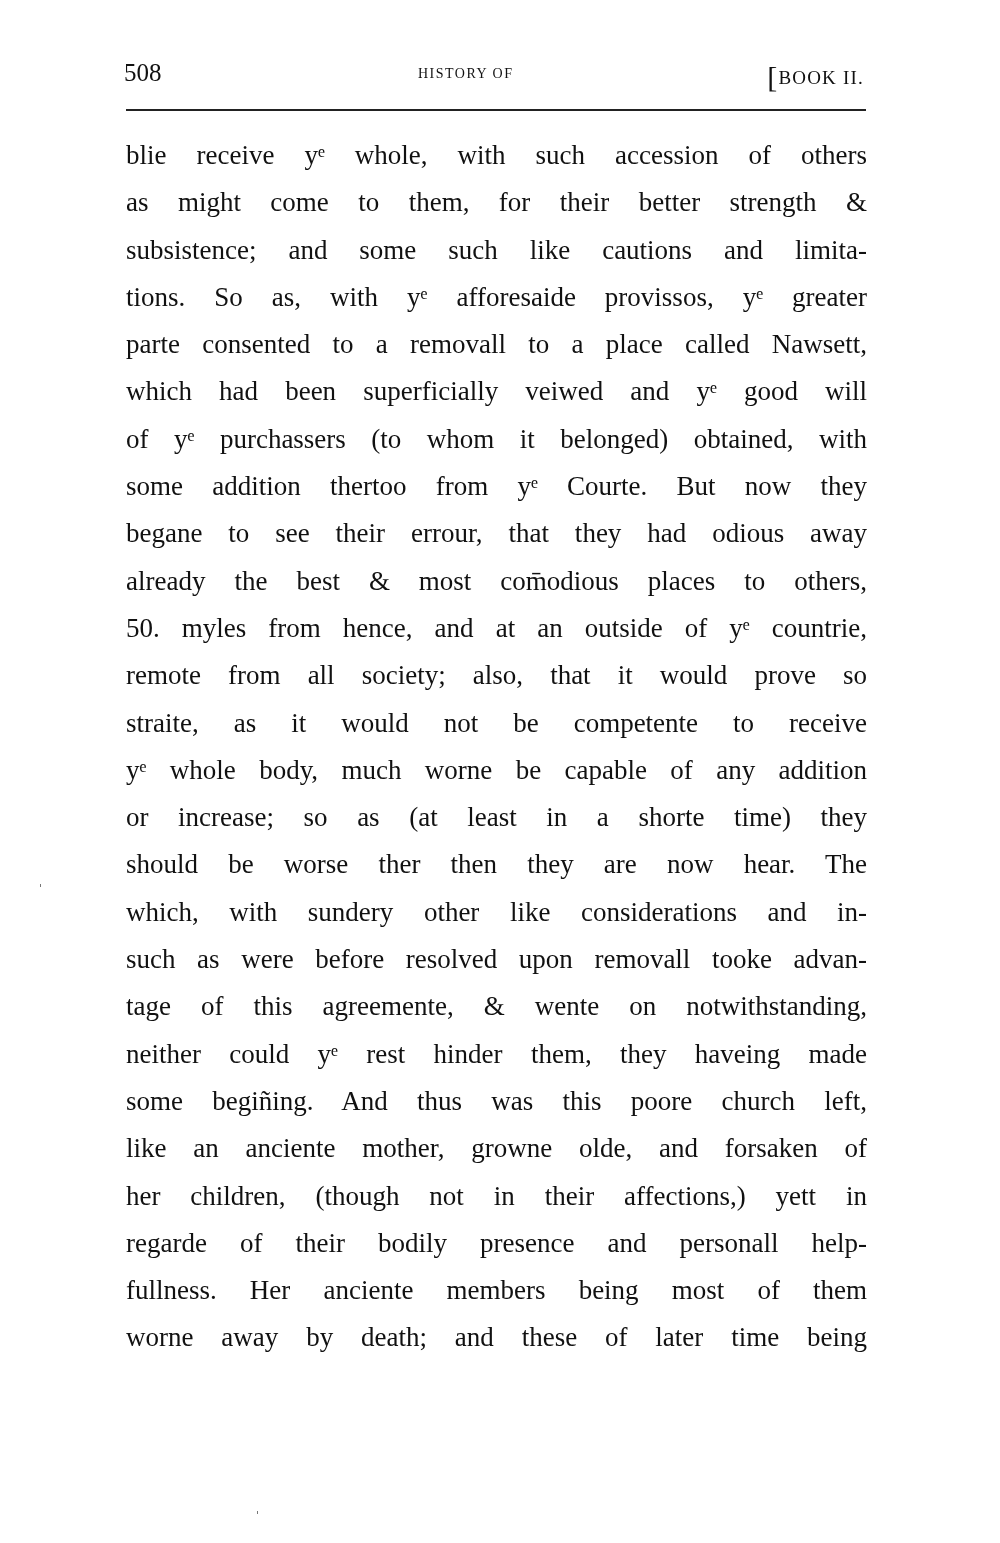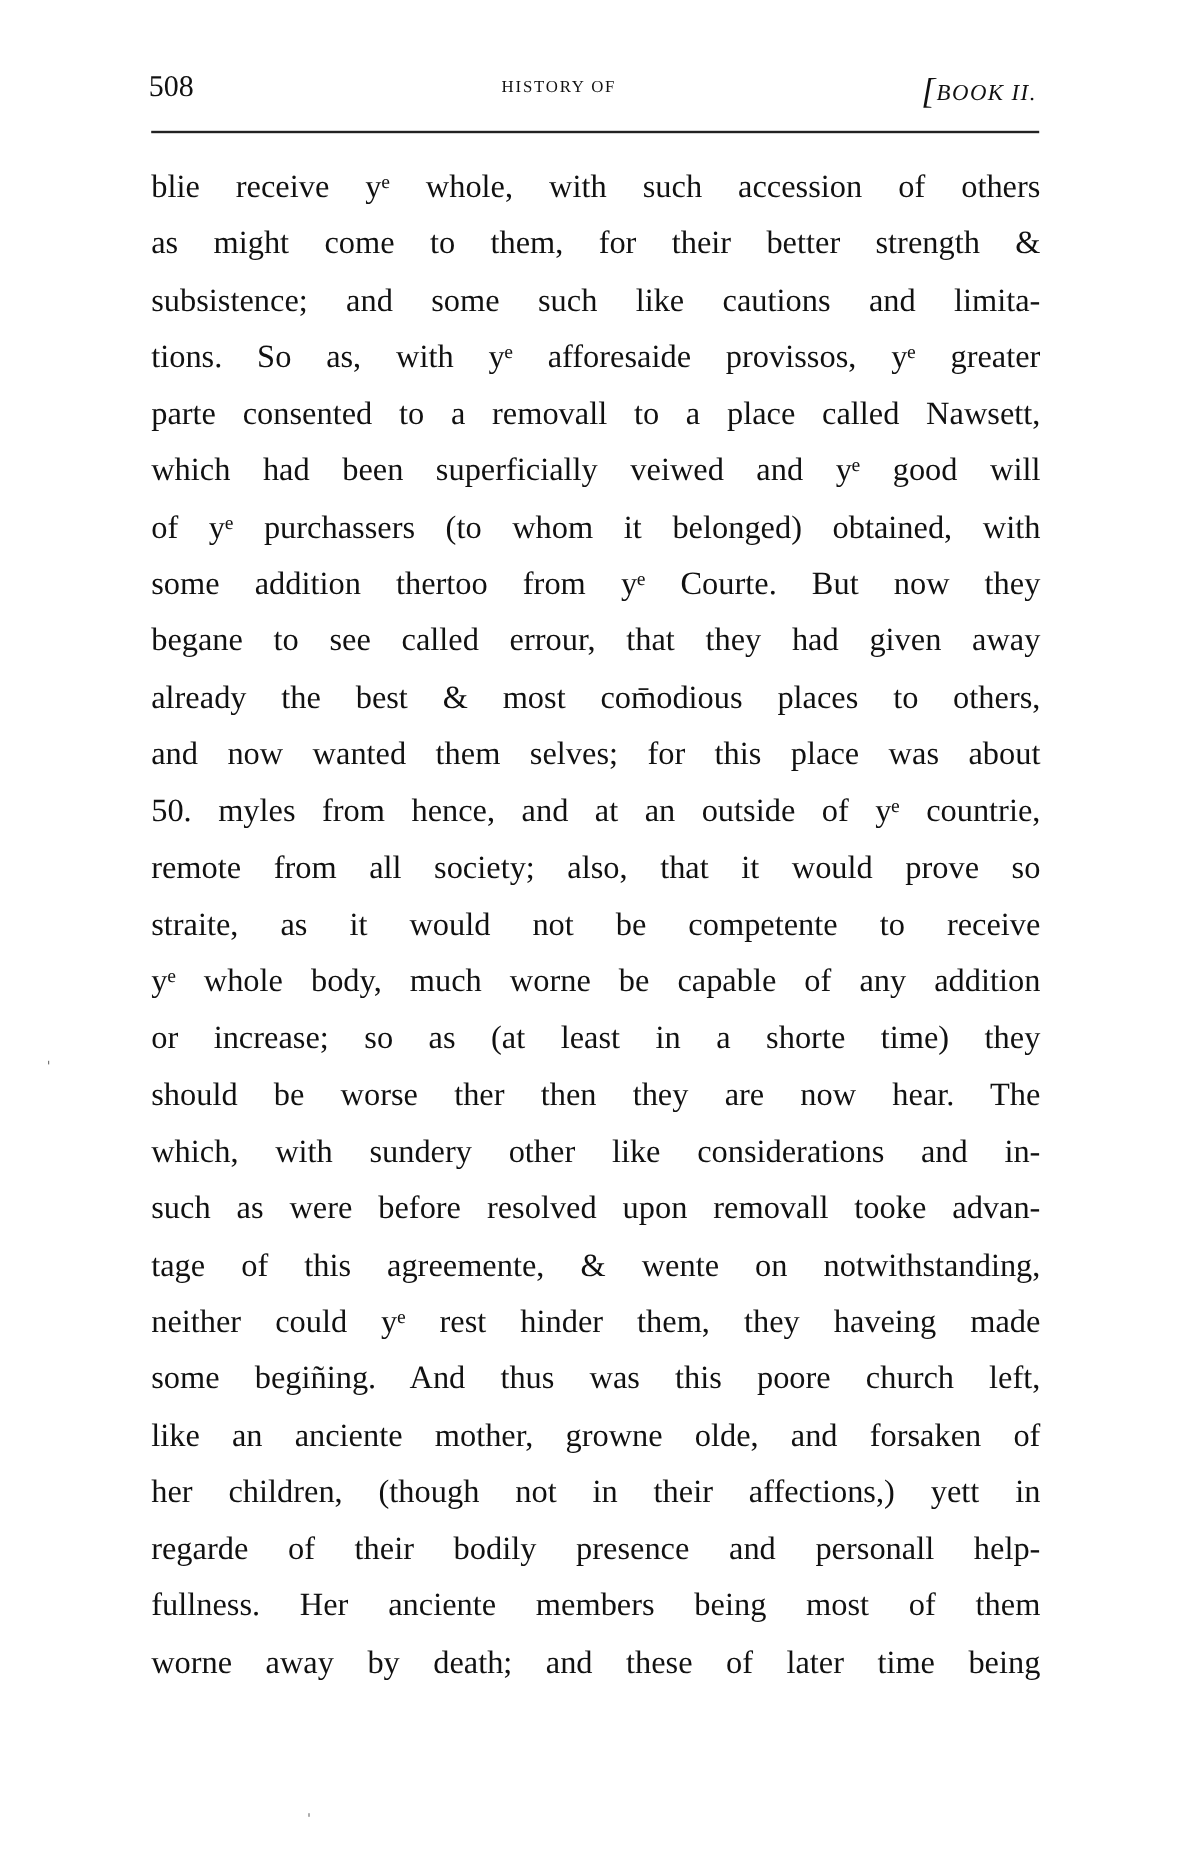--- a/index.html
+++ b/index.html
@@ -45,21 +45,20 @@
       top: 1px;
       font-size: 14px;
       letter-spacing: 1.5px;
     }
     .running-head .header-book {
       position: absolute;
       right: 4px;
       top: 1px;
       font-size: 19px;
       letter-spacing: 1.2px;
-      font-style: italic;
     }
     .running-head .bracket {
       font-size: 30px;
       position: relative;
       top: 3px;
       font-weight: 300;
     }
     .rule {
       position: absolute;
       left: 126px;
@@ -106,23 +105,22 @@
 
   <div class="body-text">
     <span class="line">blie receive yᵉ whole, with such accession of others</span>
     <span class="line">as might come to them, for their better strength &amp;</span>
     <span class="line">subsistence; and some such like cautions and limita-</span>
     <span class="line">tions. So as, with yᵉ afforesaide provissos, yᵉ greater</span>
     <span class="line">parte consented to a removall to a place called Nawsett,</span>
     <span class="line">which had been superficially veiwed and yᵉ good will</span>
     <span class="line">of yᵉ purchassers (to whom it belonged) obtained, with</span>
     <span class="line">some addition thertoo from yᵉ Courte. But now they</span>
-    <span class="line">begane to see called errour, that they had given away</span>
+    <span class="line">begane to see their errour, that they had odious away</span>
     <span class="line">already the best &amp; most com̄odious places to others,</span>
-    <span class="line">and now wanted them selves; for this place was about</span>
     <span class="line">50. myles from hence, and at an outside of yᵉ countrie,</span>
     <span class="line">remote from all society; also, that it would prove so</span>
     <span class="line">straite, as it would not be competente to receive</span>
     <span class="line">yᵉ whole body, much worne be capable of any addition</span>
     <span class="line">or increase; so as (at least in a shorte time) they</span>
     <span class="line">should be worse ther then they are now hear. The</span>
     <span class="line">which, with sundery other like considerations and in-</span>
     <span class="line">such as were before resolved upon removall tooke advan-</span>
     <span class="line">tage of this agreemente, &amp; wente on notwithstanding,</span>
     <span class="line">neither could yᵉ rest hinder them, they haveing made</span>

